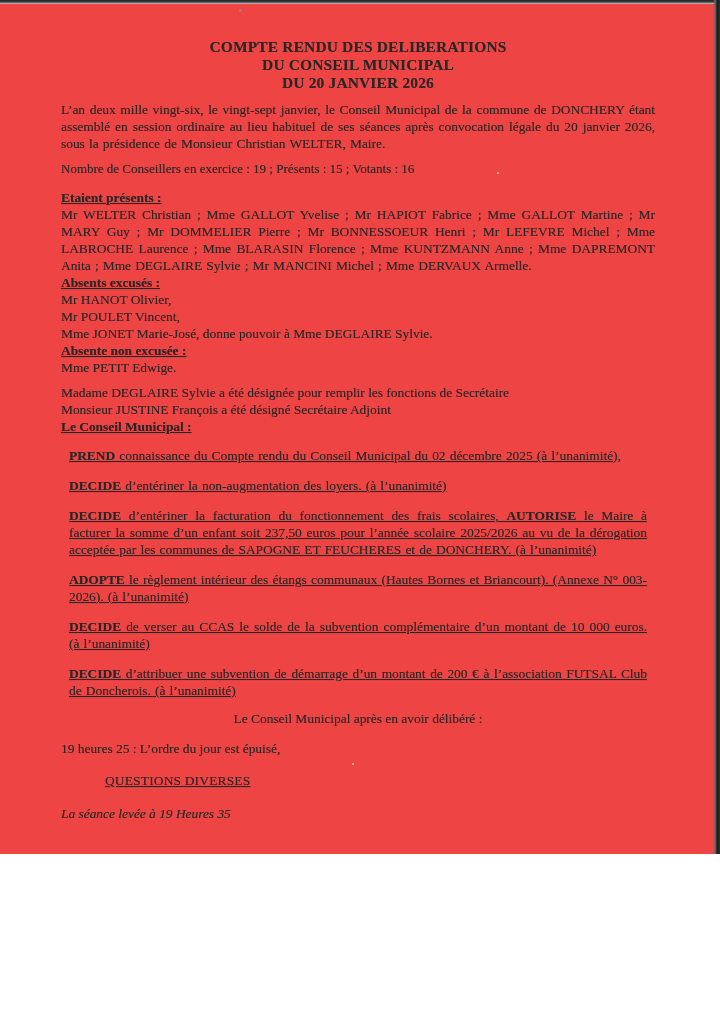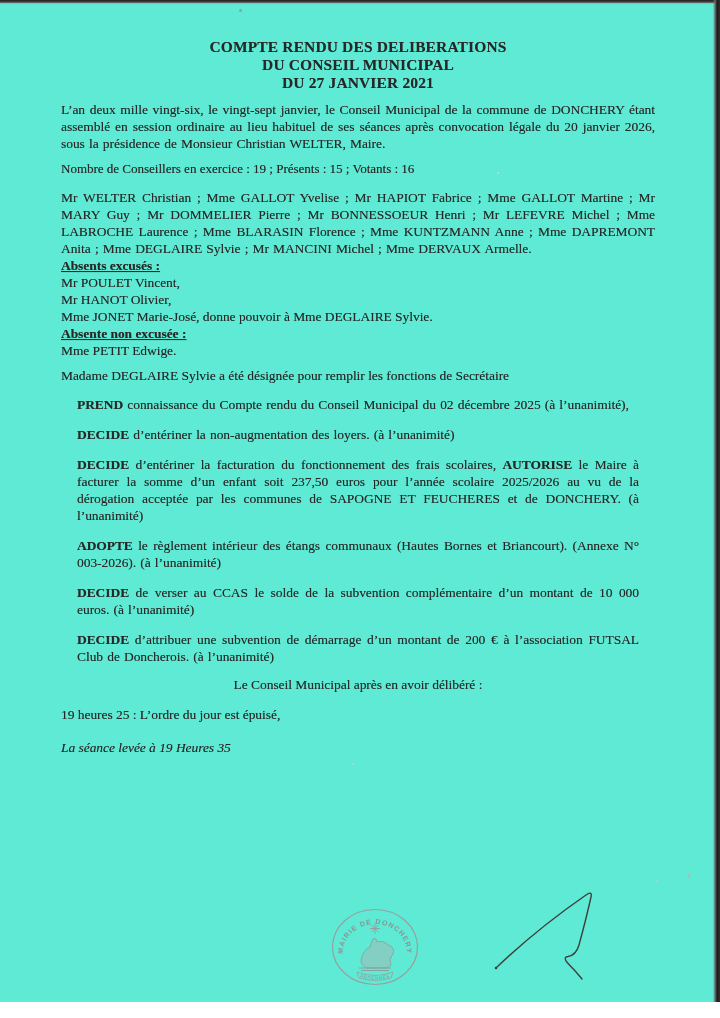--- a/index.html
+++ b/index.html
@@ -1,20 +1,20 @@
 <!DOCTYPE html>
 <html><head>
 <meta charset="utf-8">
 <style>
   * { box-sizing: border-box; }
   html,body { margin:0; padding:0; }
   body { width:720px; height:1018px; background:#ffffff; }
   .page {
-    position:relative; width:720px; height:1002px; overflow:hidden;
-    background:#5eead4;
+    position:relative; width:720px; height:854px; overflow:hidden;
+    background:#ef4444;
     font-family:"Liberation Serif","DejaVu Serif",serif;
     color:#272727;
   }
   
   .edge-top { position:absolute; left:0; top:0; width:720px; height:4px;
     background:linear-gradient(to bottom,#1f1f1f 0%,#4a4a4a 55%,#b5b5b5 90%,rgba(255,255,255,0) 100%); }
   .edge-right { position:absolute; top:0; right:0; width:7px; height:1018px;
     background:linear-gradient(to right,rgba(252,252,251,0) 0%,#6a6a6a 30%,#1b1b1b 60%,#2f2f2f 100%); }
   .speck { position:absolute; border-radius:50%; }
   .spk1 { left:239px; top:9px;  width:3px; height:3px; background:#8f8f8f; opacity:.75; }
@@ -31,21 +31,21 @@
   p, .blk div { margin:0; }
   .title { margin:38px 0 0; text-align:center; font-weight:bold;
     font-size:15.4px; line-height:18px; letter-spacing:.2px; }
   .para { text-align:justify; word-spacing:.06em; }
   .intro { margin:9px 0 8px; }
   .counts { margin:4px 0 0; font-size:13px; }
   .hd { font-weight:bold; text-decoration:underline; text-underline-offset:1px; }
   .presents { margin:12px 0 0; }
   .absents { margin:0 0 0; }
   .secretaries { margin:8px 0 12px; }
-  .delib { margin:13px 16px 0; }
+  .delib { margin:13px 8px 0;text-decoration:underline; }
   .d0 { margin-top:11px; }
   .delib b { font-weight:bold; }
   .deliberated { margin:11px 0 0;text-align:center; }
   .agenda { margin:13px 0 0; }
   .questions { margin:15px 0 0 44px; text-decoration:underline; text-underline-offset:1px; letter-spacing:.2px; }
   .informed { margin:13px 0 0; }
   .seance { margin:16px 0 0;font-style:italic; }
 
   .signoff { position:absolute; left:488px; top:845px; font-size:13.4px; line-height:16.5px;
     text-shadow:0.2px 0.2px 0.35px rgba(45,45,45,.45); }
@@ -64,60 +64,64 @@
   <div class="speck spk2"></div>
   <div class="speck spk3"></div>
   <div class="speck spk4"></div>
   <div class="speck spk5"></div>
 
   <div class="content">
 
     <div class="title">
       <div>COMPTE RENDU DES DELIBERATIONS</div>
       <div>DU CONSEIL MUNICIPAL</div>
-      <div>DU 27 JANVIER 2021</div>
+      <div>DU 20 JANVIER 2026</div>
     </div>
 
     <p class="para intro">L’an deux mille vingt-six, le vingt-sept janvier, le Conseil Municipal de la commune de DONCHERY étant assemblé en session ordinaire au lieu habituel de ses séances après convocation légale du 20 janvier 2026, sous la présidence de Monsieur Christian WELTER, Maire.</p>
 
     <p class="counts">Nombre de Conseillers en exercice : 19 ; Présents : 15 ; Votants : 16</p>
 
     <div class="blk presents">
+      <div class="hd">Etaient présents :</div>
       <div class="para">Mr WELTER Christian ; Mme GALLOT Yvelise ; Mr HAPIOT Fabrice ; Mme GALLOT Martine ; Mr MARY Guy ; Mr DOMMELIER Pierre ; Mr BONNESSOEUR Henri ; Mr LEFEVRE Michel ; Mme LABROCHE Laurence ; Mme BLARASIN Florence ; Mme KUNTZMANN Anne ; Mme DAPREMONT Anita ; Mme DEGLAIRE Sylvie ; Mr MANCINI Michel ; Mme DERVAUX Armelle.</div>
     </div>
 
     <div class="blk absents">
       <div class="hd">Absents excusés :</div>
+      <div>Mr HANOT Olivier,</div>
       <div>Mr POULET Vincent,</div>
-      <div>Mr HANOT Olivier,</div>
       <div>Mme JONET Marie-José, donne pouvoir à Mme DEGLAIRE Sylvie.</div>
       <div class="hd">Absente non excusée :</div>
       <div>Mme PETIT Edwige.</div>
     </div>
 
     <div class="blk secretaries">
       <div>Madame DEGLAIRE Sylvie a été désignée pour remplir les fonctions de Secrétaire</div>
+      <div>Monsieur JUSTINE François a été désigné Secrétaire Adjoint</div>
+      <div class="hd">Le Conseil Municipal :</div>
     </div>
 
     <p class="para delib d0"><b>PREND</b><span> connaissance du Compte rendu du Conseil Municipal du 02 décembre 2025 (à l’unanimité),</span></p>
 
     <p class="para delib"><b>DECIDE</b><span> d’entériner la non-augmentation des loyers. (à l’unanimité)</span></p>
 
     <p class="para delib"><b>DECIDE</b><span> d’entériner la facturation du fonctionnement des frais scolaires, </span><b>AUTORISE</b><span> le Maire à facturer la somme d’un enfant soit 237,50 euros pour l’année scolaire 2025/2026 au vu de la dérogation acceptée par les communes de SAPOGNE ET FEUCHERES et de DONCHERY. (à l’unanimité)</span></p>
 
     <p class="para delib"><b>ADOPTE</b><span> le règlement intérieur des étangs communaux (Hautes Bornes et Briancourt). (Annexe N° 003-2026). (à l’unanimité)</span></p>
 
     <p class="para delib"><b>DECIDE</b><span> de verser au CCAS le solde de la subvention complémentaire d’un montant de 10 000 euros. (à l’unanimité)</span></p>
 
     <p class="para delib"><b>DECIDE</b><span> d’attribuer une subvention de démarrage d’un montant de 200 € à l’association FUTSAL Club de Doncherois. (à l’unanimité)</span></p>
 
     <p class="deliberated">Le Conseil Municipal après en avoir délibéré :</p>
 
     <p class="agenda">19 heures 25 : L’ordre du jour est épuisé,</p>
 
+    <p class="questions">QUESTIONS DIVERSES</p>
 
 
     <p class="seance">La séance levée à 19 Heures 35</p>
   </div>
 
 
   <svg class="stamp" viewBox="0 0 88 78" aria-hidden="true">
     <ellipse cx="44" cy="39" rx="42.5" ry="37.5" fill="none" stroke="#9b9b9b" stroke-width="1.2"></ellipse>
     <path id="stampTop" d="M 12 45 A 32 29 0 1 1 76 45" fill="none"></path>
     <text font-size="7" font-weight="bold" fill="#8e8e8e" letter-spacing="1.1">

